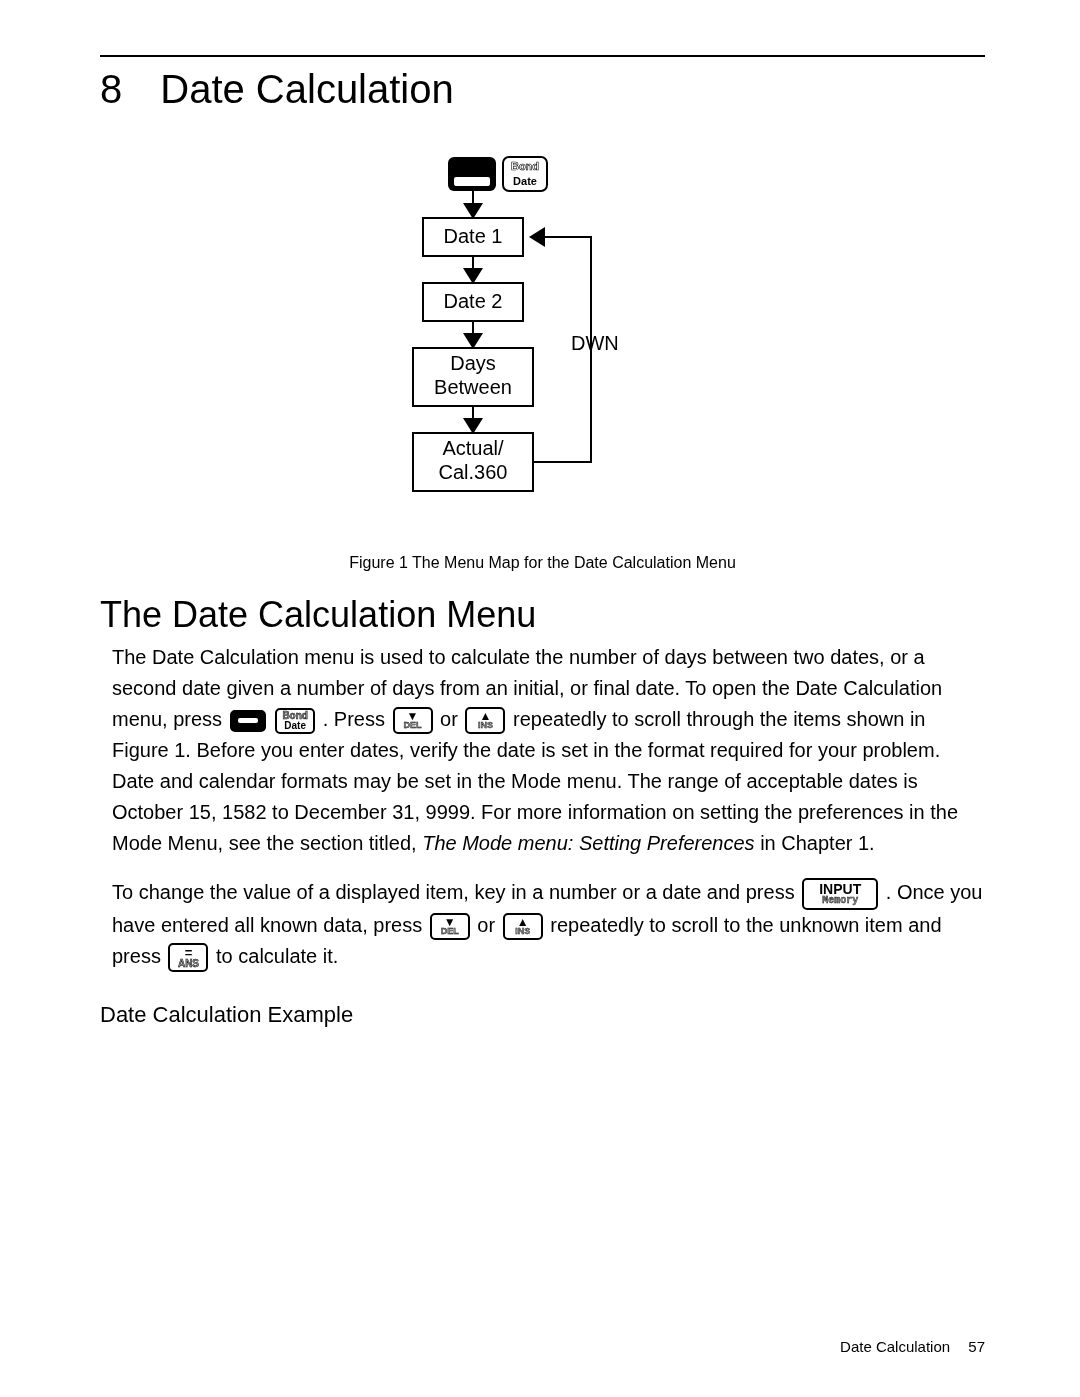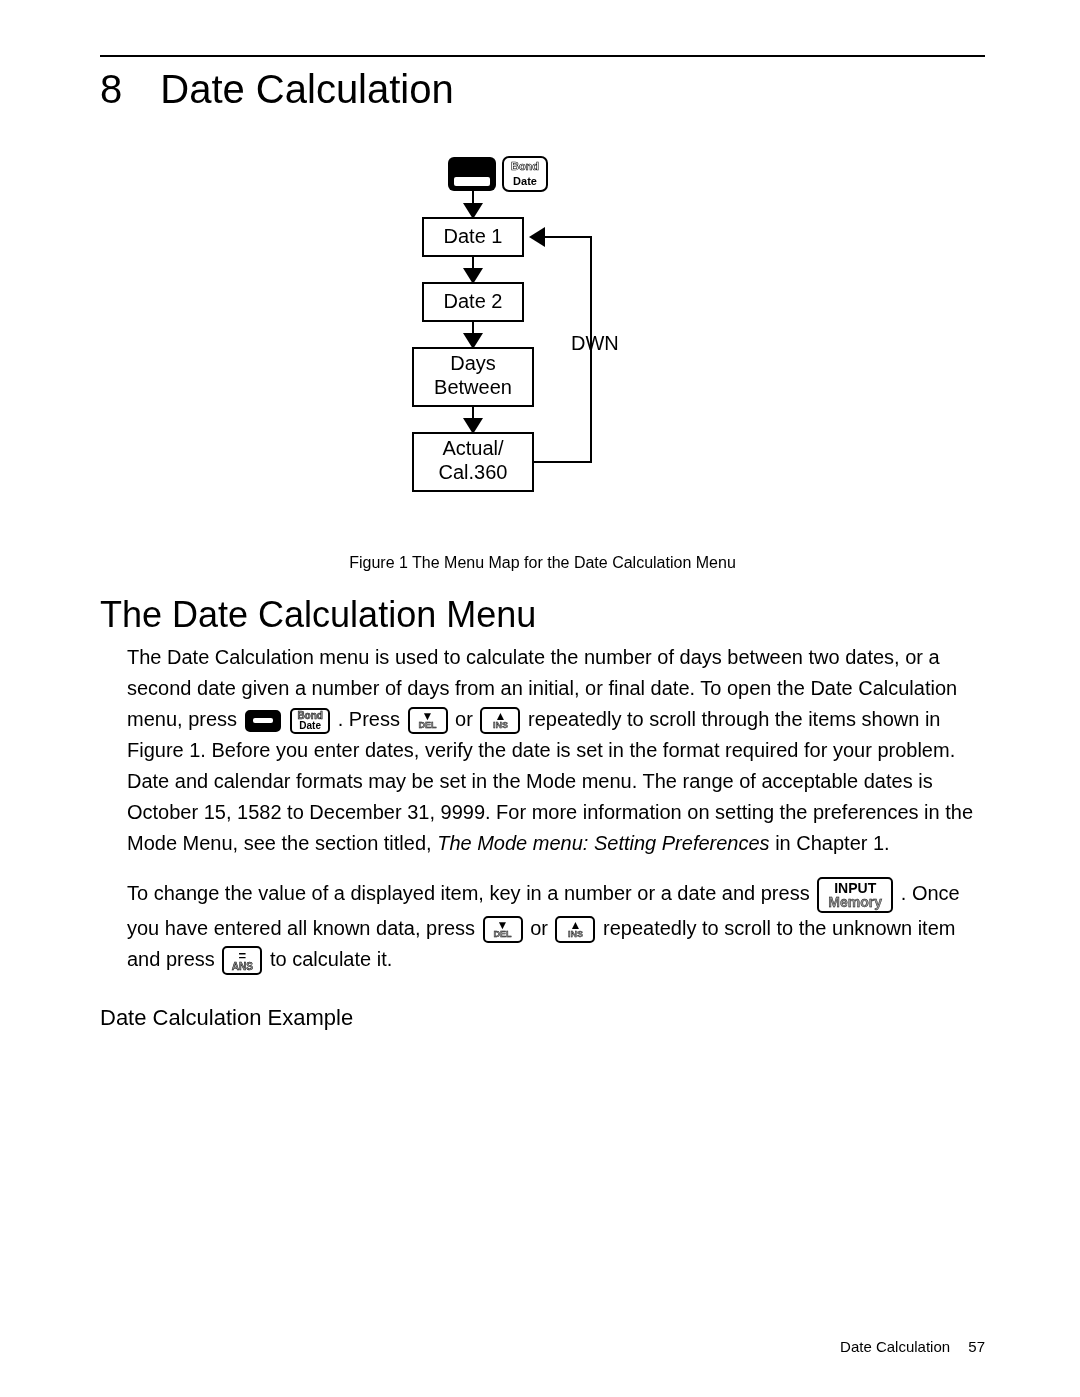--- a/index.html
+++ b/index.html
@@ -49,21 +49,21 @@
     margin: 22px 0 6px 0;
   }
   .section-h3 {
     font-size: 22px;
     font-weight: 300;
     margin: 30px 0 4px 0;
   }
   .body {
     font-size: 20px;
     line-height: 1.55;
-    margin-left: 27px;
+    margin-left: 12px;
   }
   .body p { margin: 6px 0 18px 0; }
   .ital { font-style: italic; }
   .bold { font-weight: 700; }
   
   .key {
     display: inline-block;
     border: 2px solid #000;
     border-radius: 5px;
     font-size: 11px;
@@ -121,24 +121,25 @@
     padding: 2px 6px;
     min-width: 60px;
   }
   .key-input .top {
     display:block;
     font-weight: 700;
     font-size: 14px;
   }
   .key-input .bot {
     display:block;
-    font-size: 14px;
+    font-size: 10px;
     color:#999;
     -webkit-text-stroke: 0.4px #000;
     font-weight:700;
+    font-family:Liberation Mono, monospace;
   }
   .footer {
     position: absolute;
     right: 95px;
     bottom: 42px;
     font-size: 15px;
     text-align: center;
   }
   .footer .pn { margin-left: 14px; }
   svg text { font-family: Arial, sans-serif; }

